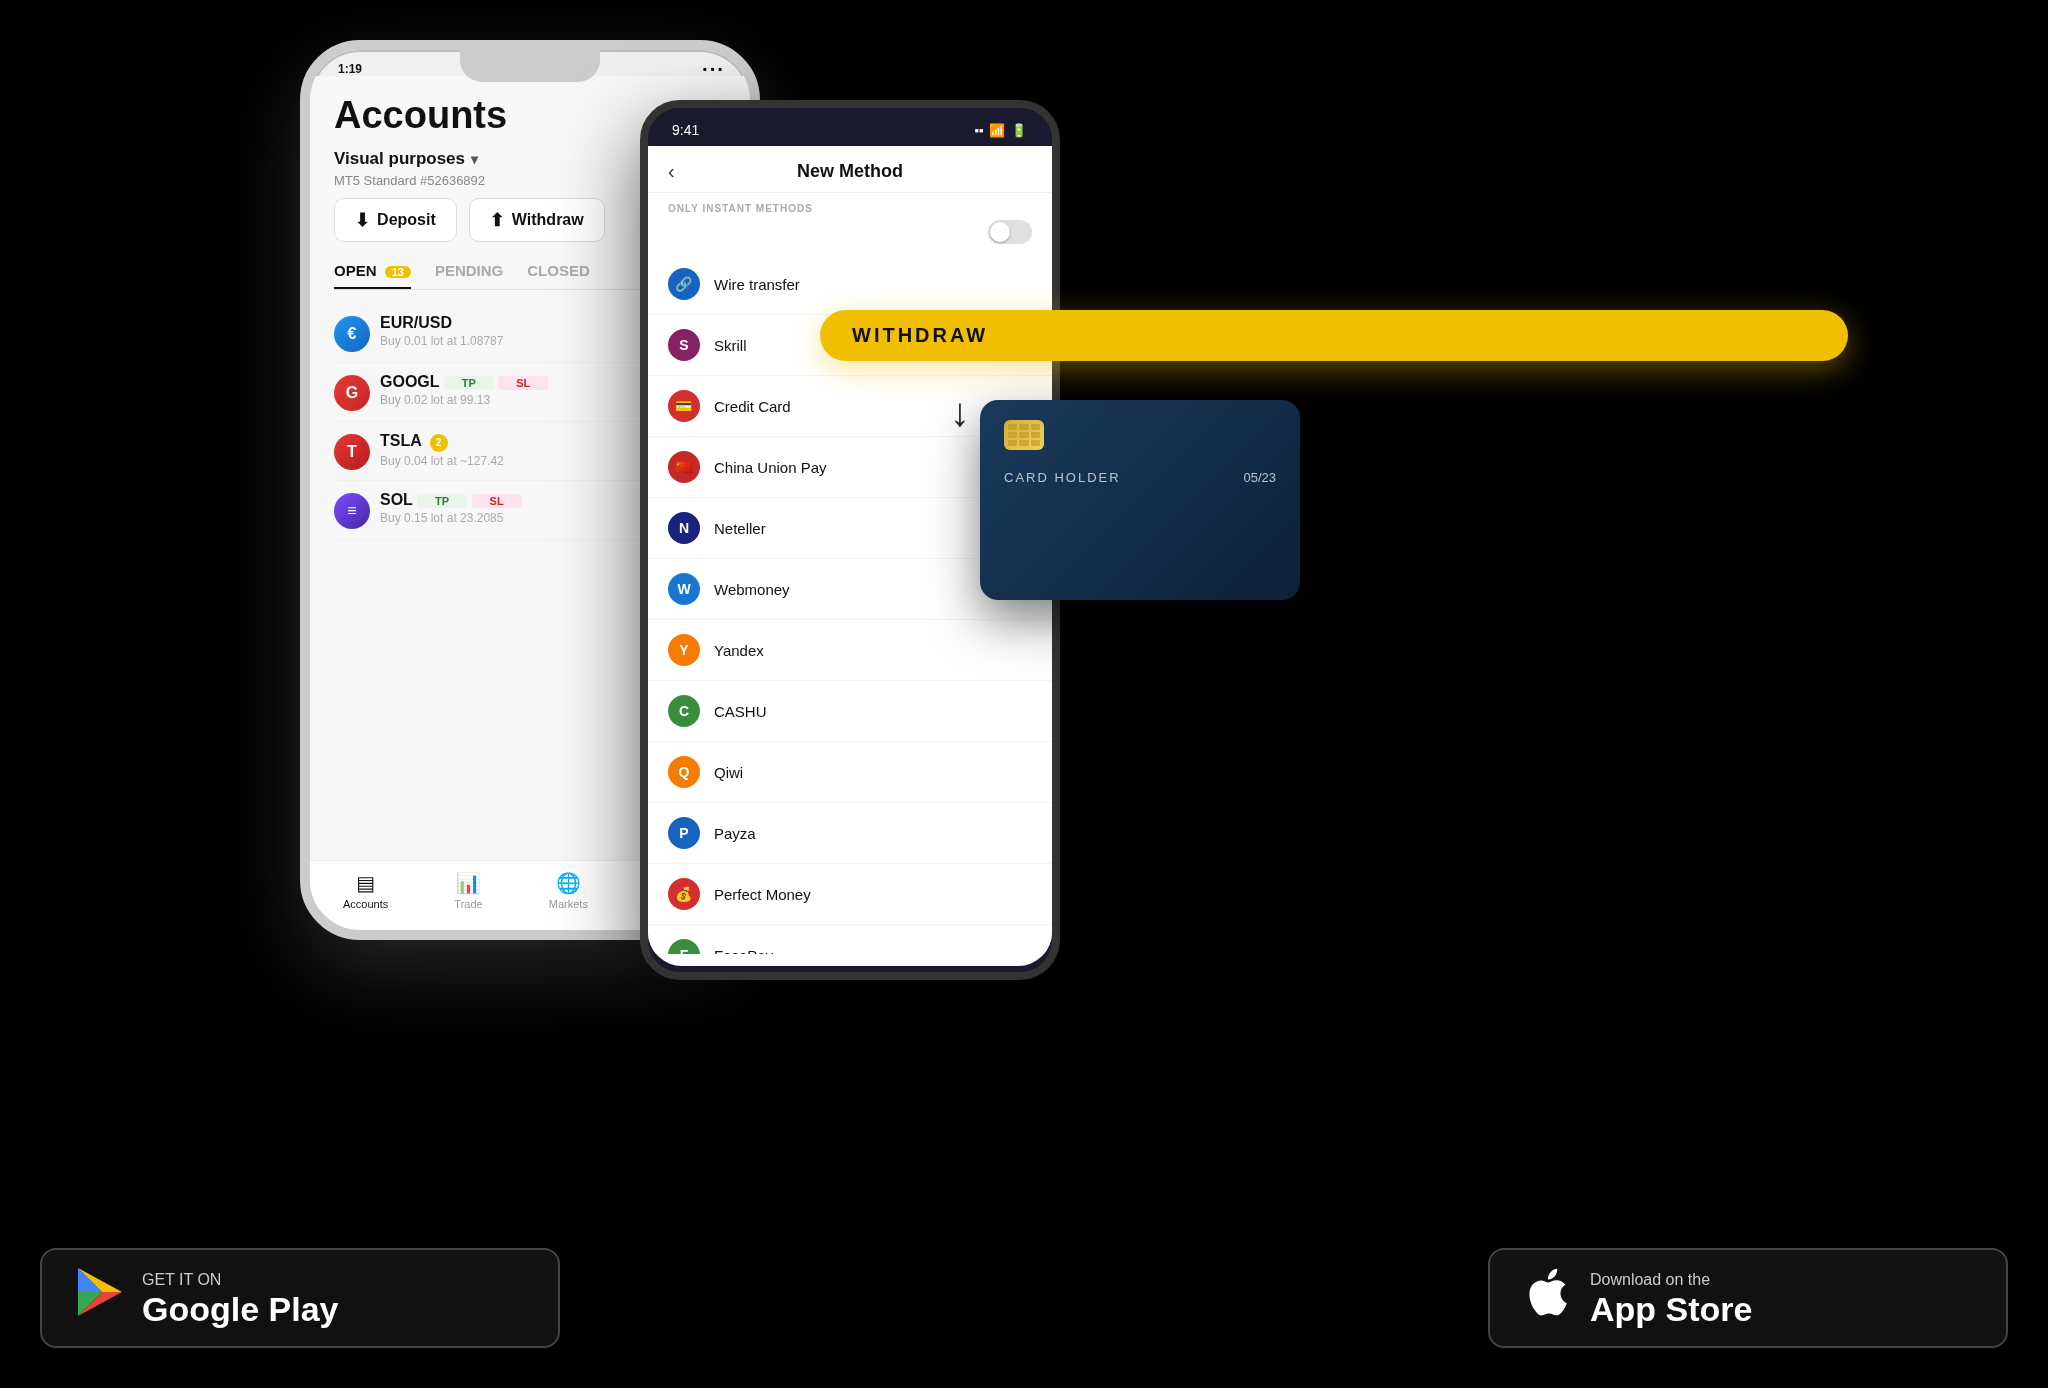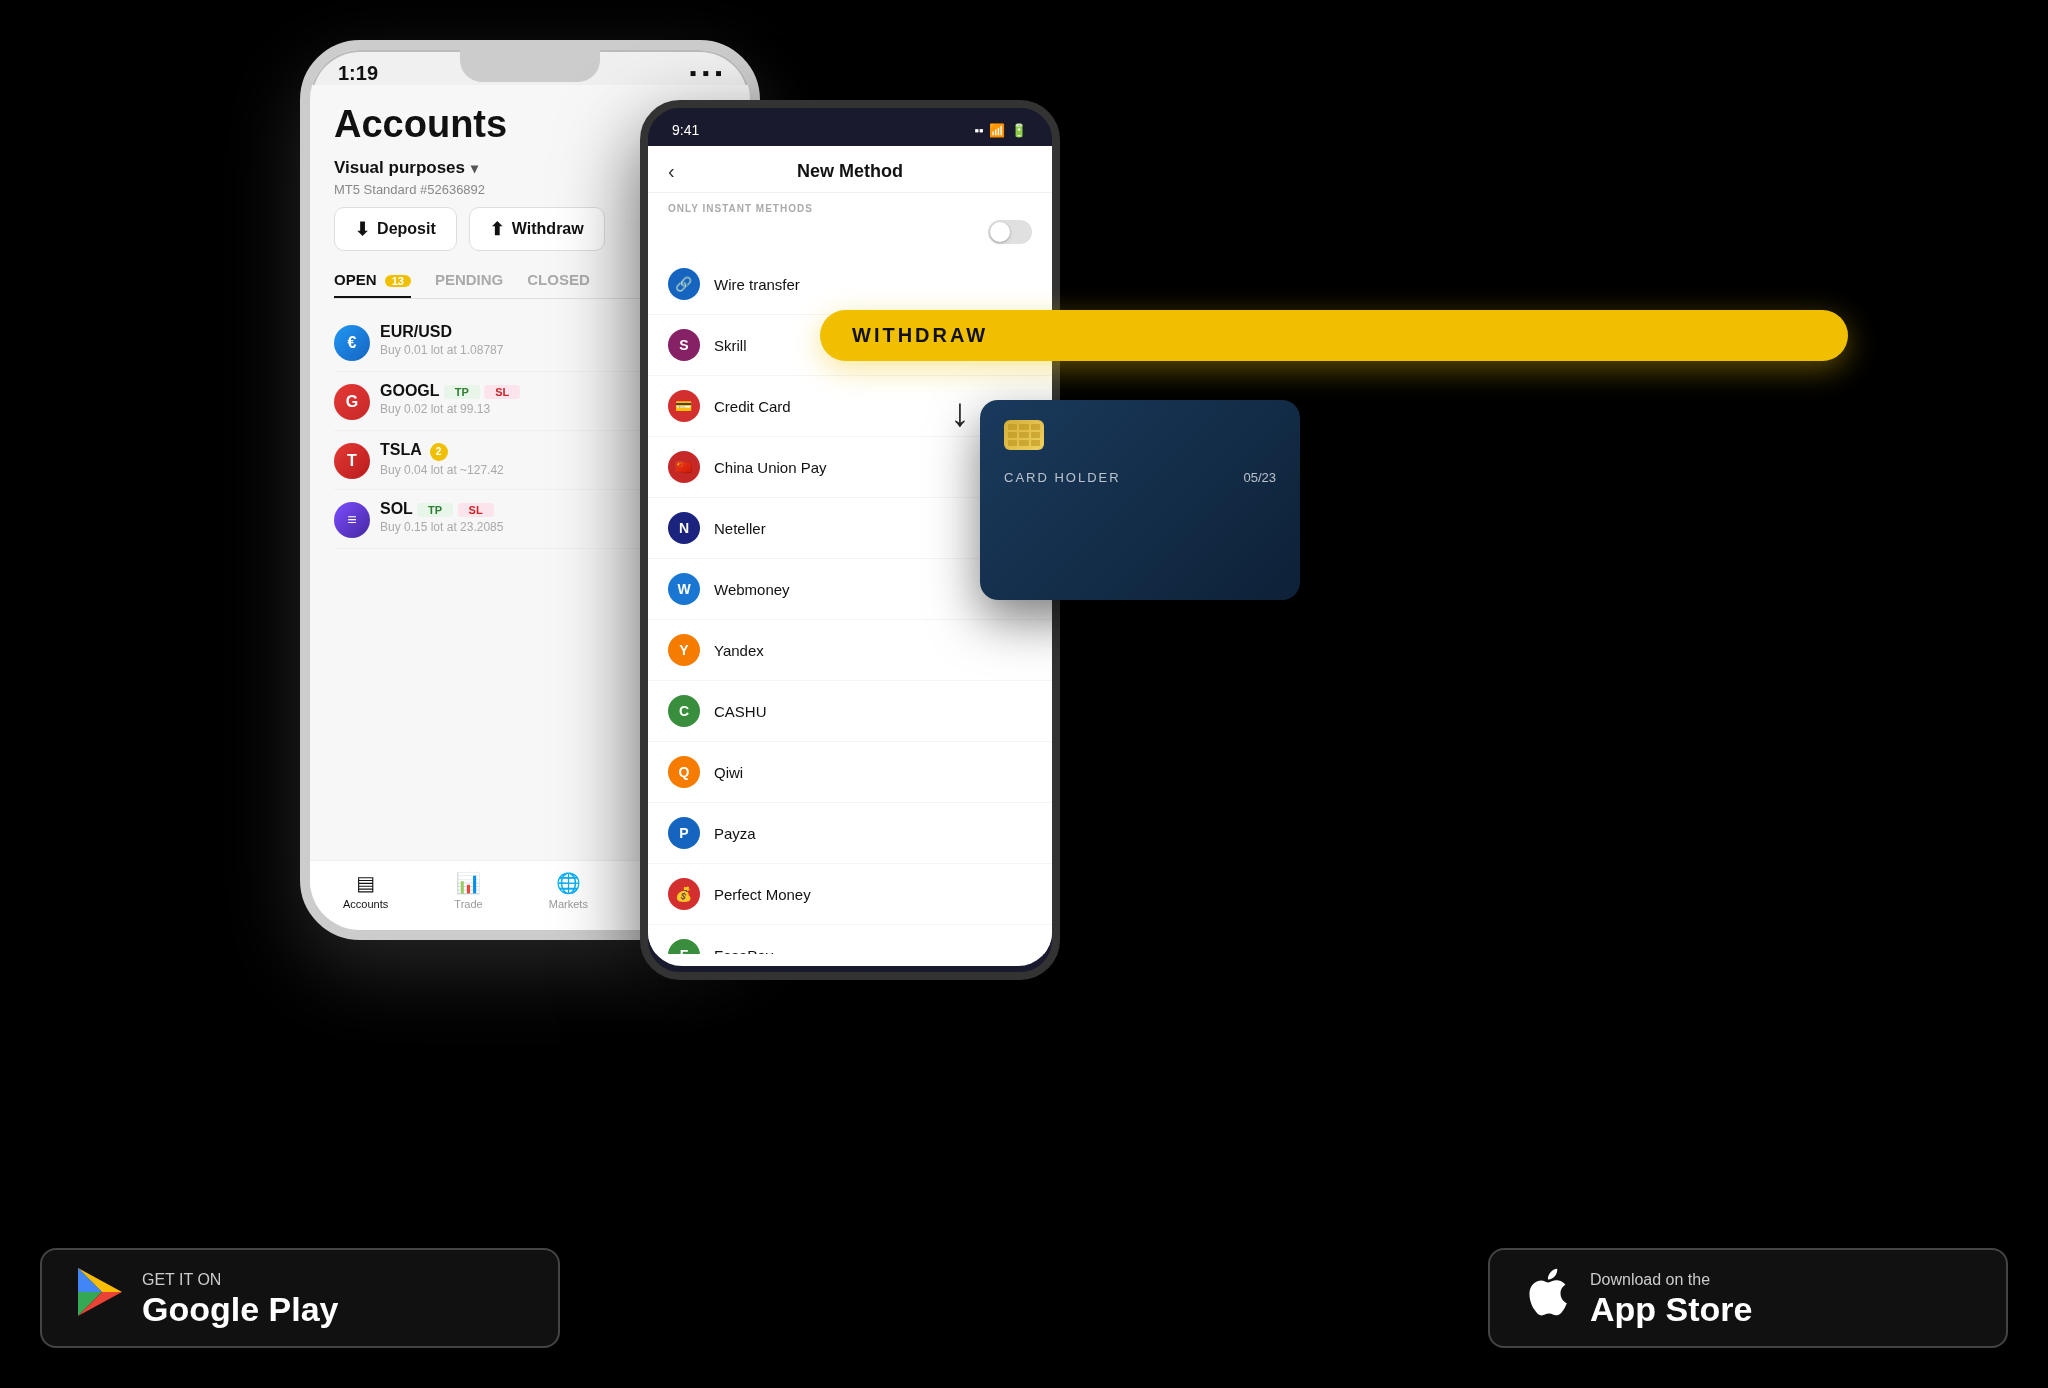--- a/index.html
+++ b/index.html
@@ -35,21 +35,21 @@
       height: 32px;
       background: #ccc;
       border-radius: 0 0 22px 22px;
       z-index: 10;
     }
     .phone-left .status-bar {
       display: flex;
       justify-content: space-between;
       align-items: center;
       padding: 12px 28px 0;
-      font-size: 20px;
+      font-size: 12px;
       font-weight: 600;
       color: #111;
     }
     .phone-left .screen {
       padding: 8px 24px 0;
       background: #f7f7f7;
       height: calc(100% - 44px);
       overflow: hidden;
     }
     .accounts-title {
@@ -143,21 +143,21 @@
     }
     .trade-icon.eur { background: linear-gradient(135deg, #2196f3, #1565c0); }
     .trade-icon.goog { background: linear-gradient(135deg, #e53935, #c62828); }
     .trade-icon.tsla { background: linear-gradient(135deg, #e53935, #b71c1c); }
     .trade-icon.sol { background: linear-gradient(135deg, #7c4dff, #4527a0); }
     .trade-icon.jd { background: linear-gradient(135deg, #e53935, #b71c1c); }
     .trade-name { font-size: 16px; font-weight: 700; color: #111; }
     .tp-tag, .sl-tag {
       font-size: 11px; font-weight: 700;
       border-radius: 4px;
-      padding: 1px 11px;
+      padding: 1px 18px;
     }
     .tp-tag { background: #e8f5e9; color: #2e7d32; }
     .sl-tag { background: #fce4ec; color: #c62828; }
     .trade-sub { font-size: 12px; color: #aaa; margin-top: 2px; }
     .trade-val { font-size: 15px; font-weight: 700; }
     .trade-val.red { color: #e53935; }
     .trade-val.green { color: #2e7d32; }
     .trade-badge {
       display: inline-flex; align-items: center; justify-content: center;
       background: #f0c000;

